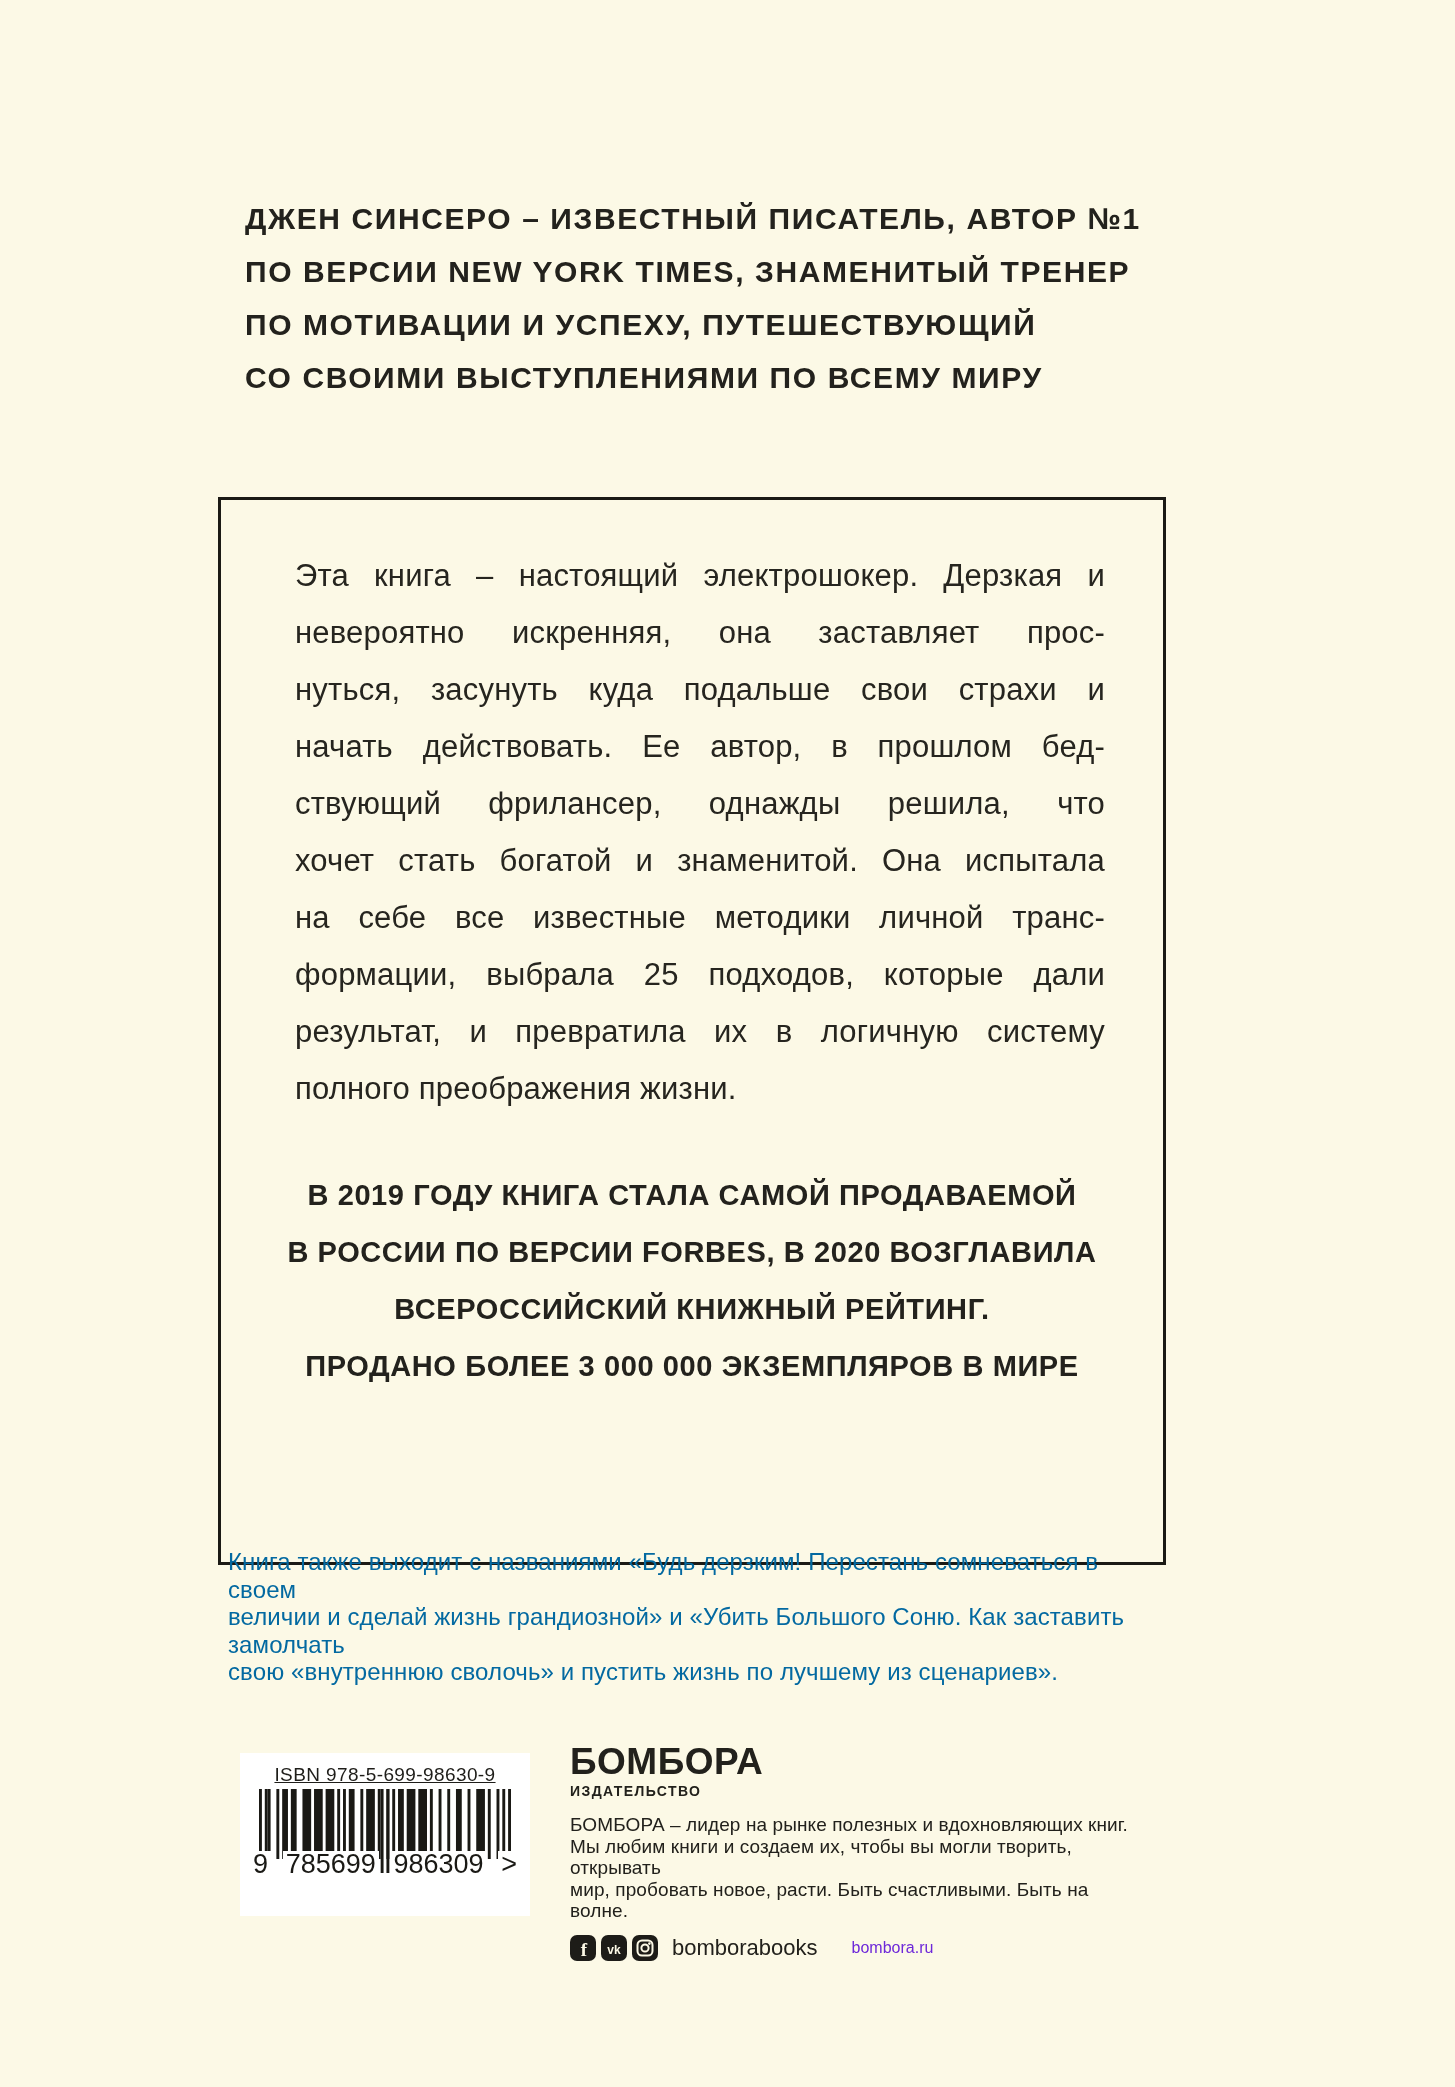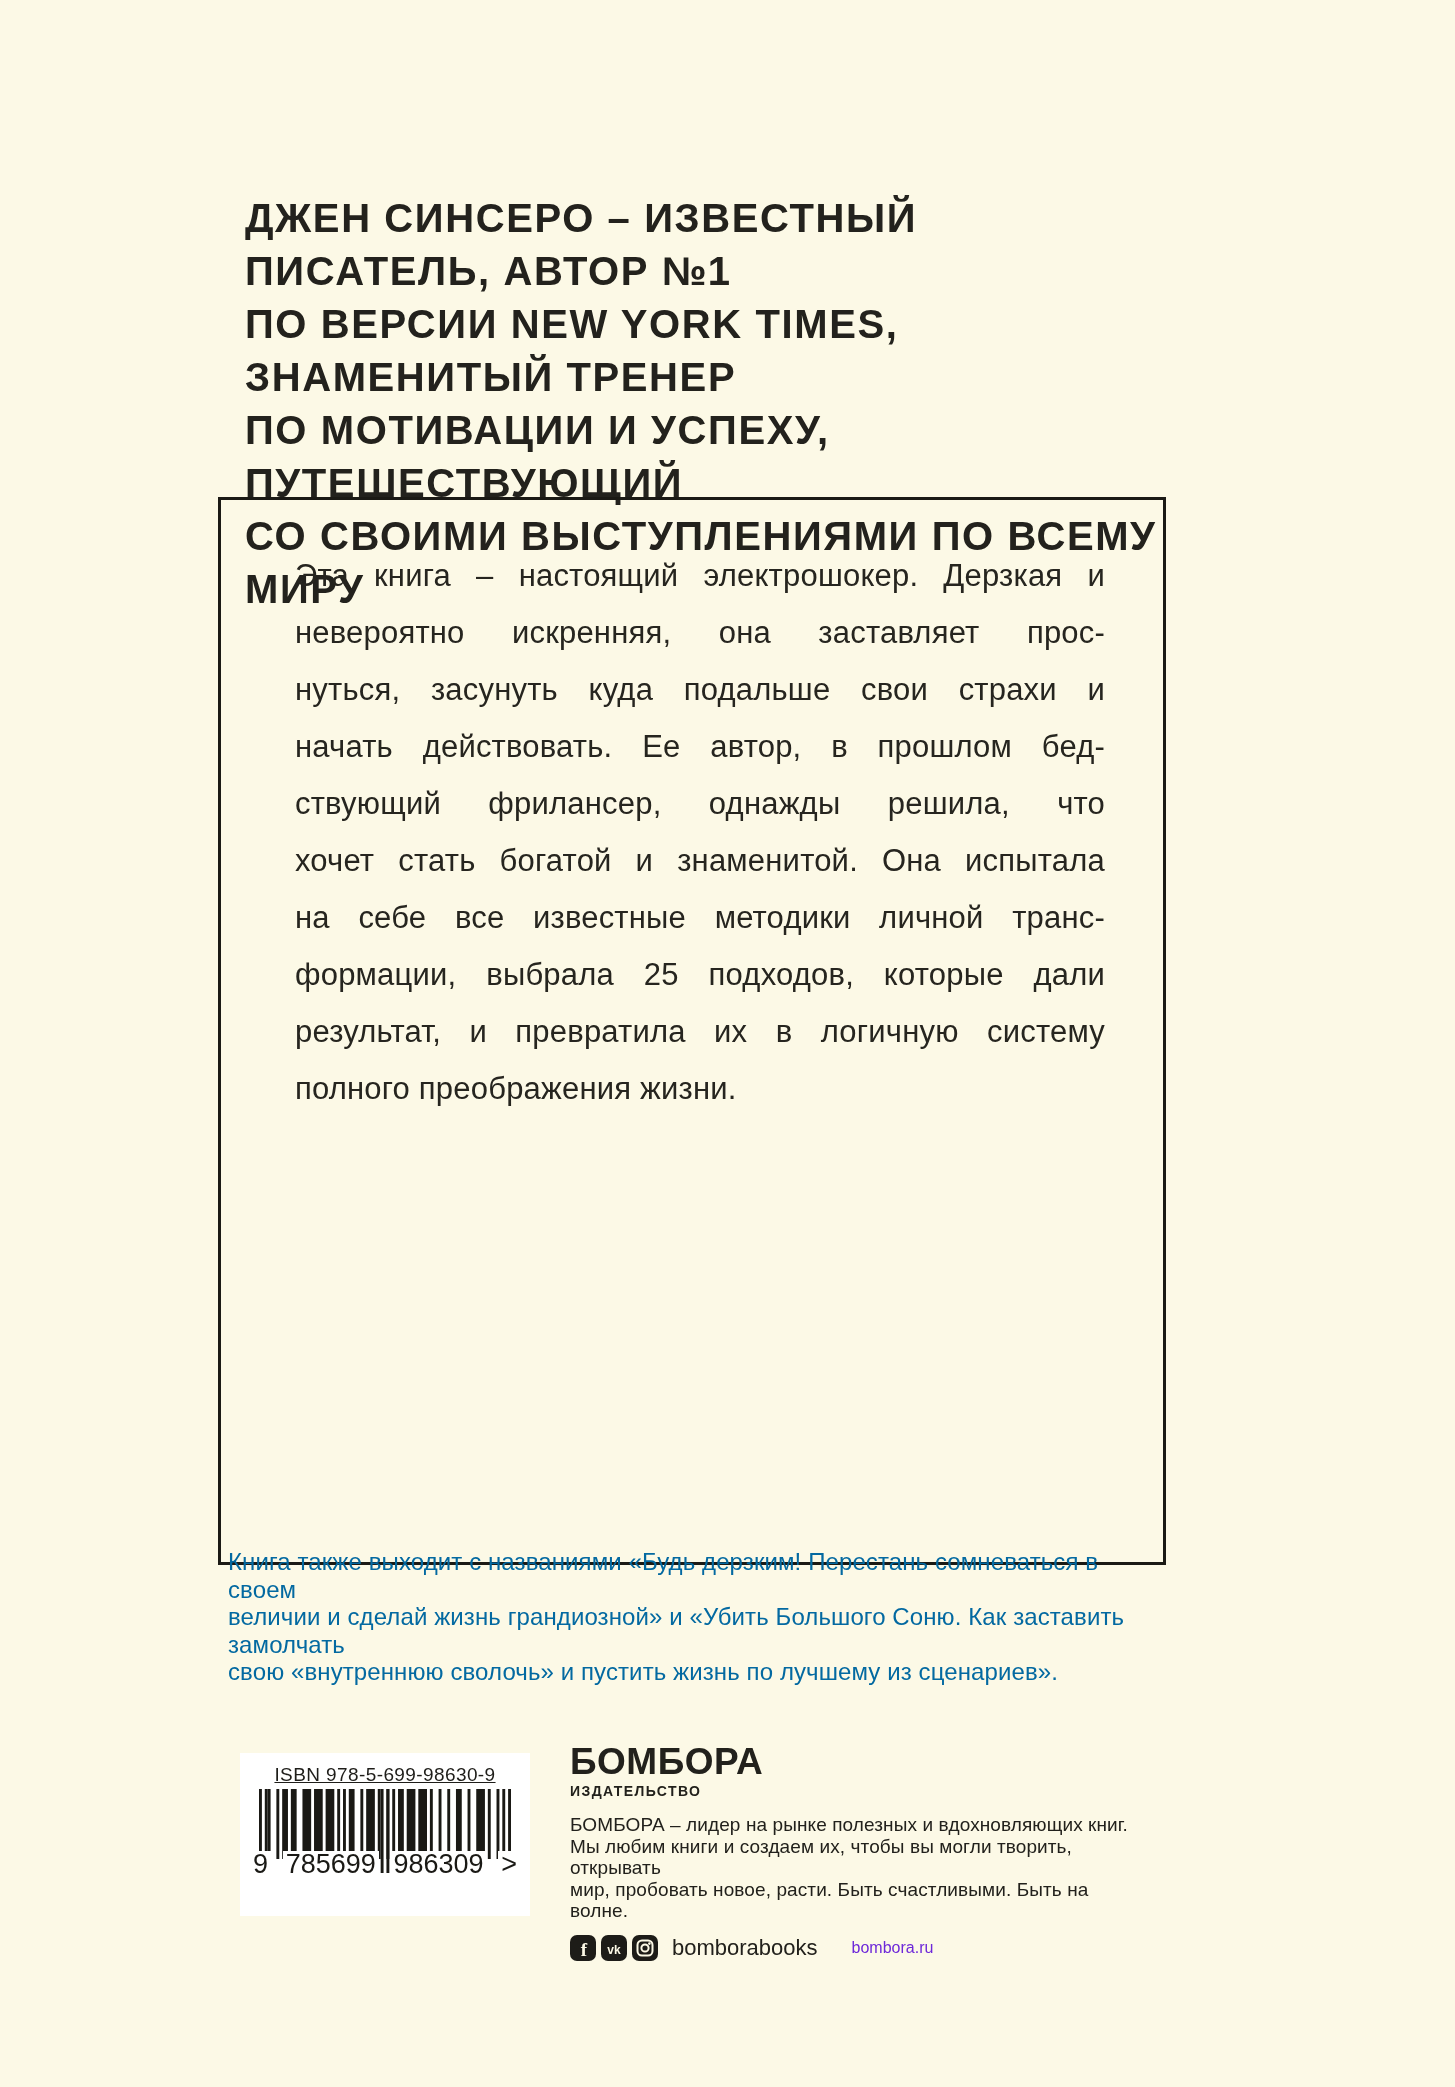--- a/index.html
+++ b/index.html
@@ -7,21 +7,21 @@
     position:relative;
     width:1455px;height:2087px;
     background:#fcf9e6;
     font-family:"Liberation Sans", sans-serif;
     color:#23221d;
     overflow:hidden;
   }
   
   .author-intro{
     position:absolute;left:245px;top:192px;width:920px;
-    font-weight:700;font-size:40px;line-height:53px;
+    font-weight:700;font-size:30px;line-height:53px;
     letter-spacing:1.6px;color:#23221d;
   }
   
   .quote-box{
     position:absolute;left:218px;top:497px;width:948px;height:1068px;
     border:3px solid #1b1a15;box-sizing:border-box;
   }
   .quote-par{
     margin:47px 58px 0 74px;
     font-size:31px;line-height:57px;color:#26251f;
@@ -87,20 +87,26 @@
       <div class="jl">Эта книга – настоящий электрошокер. Дерзкая и</div>
       <div class="jl">невероятно искренняя, она заставляет прос-</div>
       <div class="jl">нуться, засунуть куда подальше свои страхи и</div>
       <div class="jl">начать действовать. Ее автор, в прошлом бед-</div>
       <div class="jl">ствующий фрилансер, однажды решила, что</div>
       <div class="jl">хочет стать богатой и знаменитой. Она испытала</div>
       <div class="jl">на себе все известные методики личной транс-</div>
       <div class="jl">формации, выбрала 25 подходов, которые дали</div>
       <div class="jl">результат, и превратила их в логичную систему</div>
       <div class="jl last">полного преображения жизни.</div>
+    </div>
+    <div class="sales">
+      <div>В 2019 ГОДУ КНИГА СТАЛА САМОЙ ПРОДАВАЕМОЙ</div>
+      <div>В РОССИИ ПО ВЕРСИИ FORBES, В 2020 ВОЗГЛАВИЛА</div>
+      <div>ВСЕРОССИЙСКИЙ КНИЖНЫЙ РЕЙТИНГ.</div>
+      <div>ПРОДАНО БОЛЕЕ 3 000 000 ЭКЗЕМПЛЯРОВ В МИРЕ</div>
     </div>
   </div>
 
   <div class="note">
     <div>Книга также выходит с названиями «Будь дерзким! Перестань сомневаться в своем</div>
     <div>величии и сделай жизнь грандиозной» и «Убить Большого Соню. Как заставить замолчать</div>
     <div>свою «внутреннюю сволочь» и пустить жизнь по лучшему из сценариев».</div>
   </div>
 
   <div class="barcode-panel">

